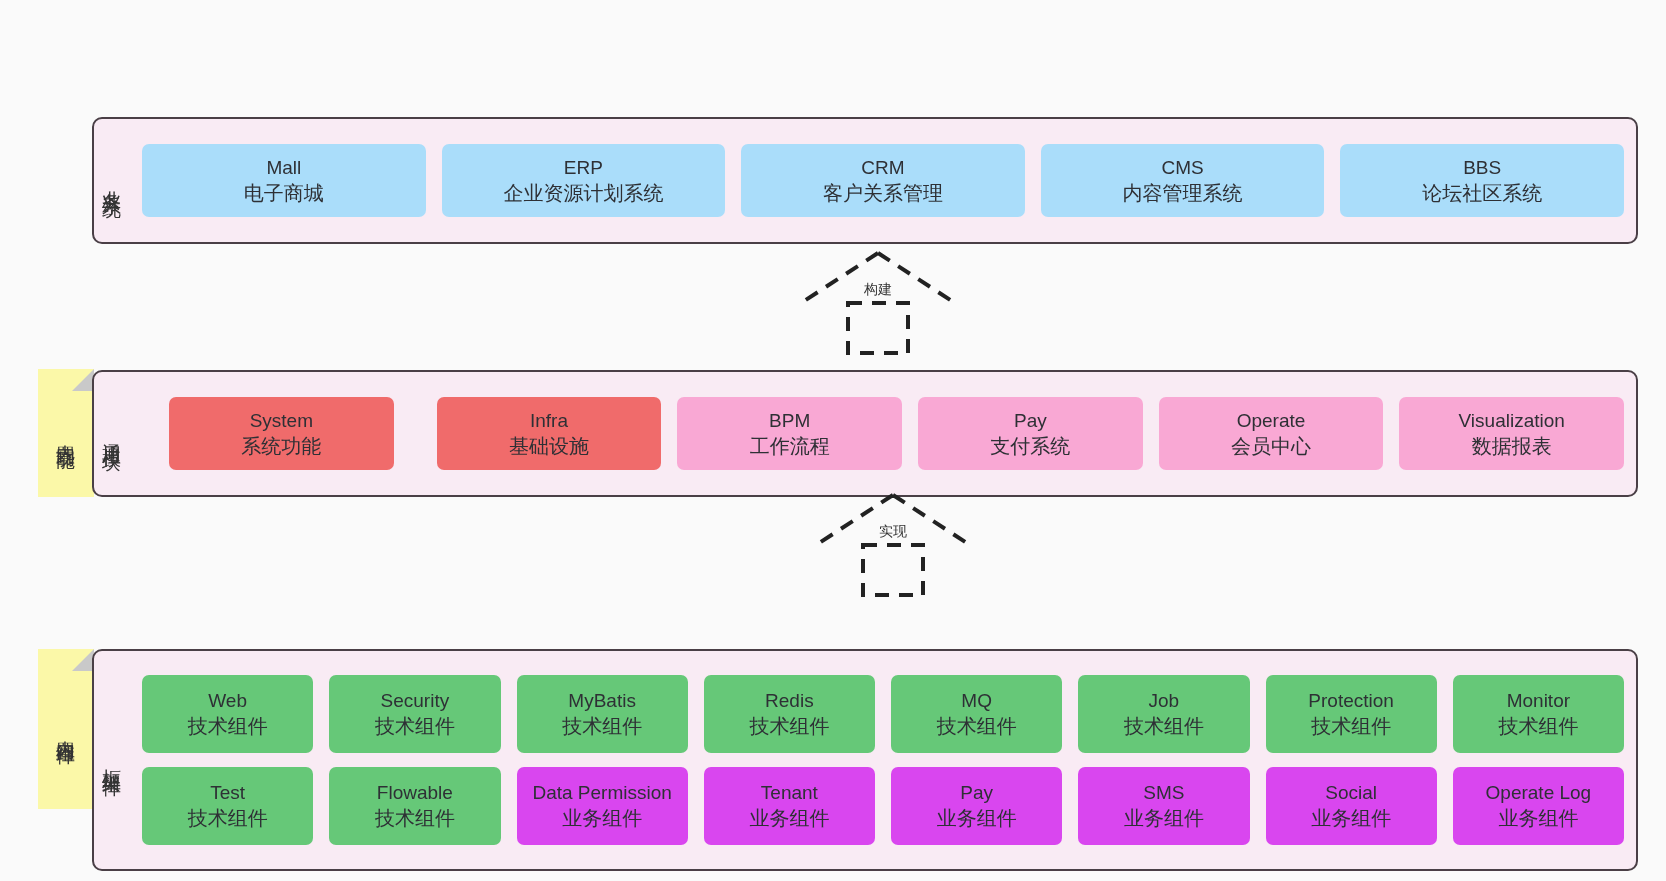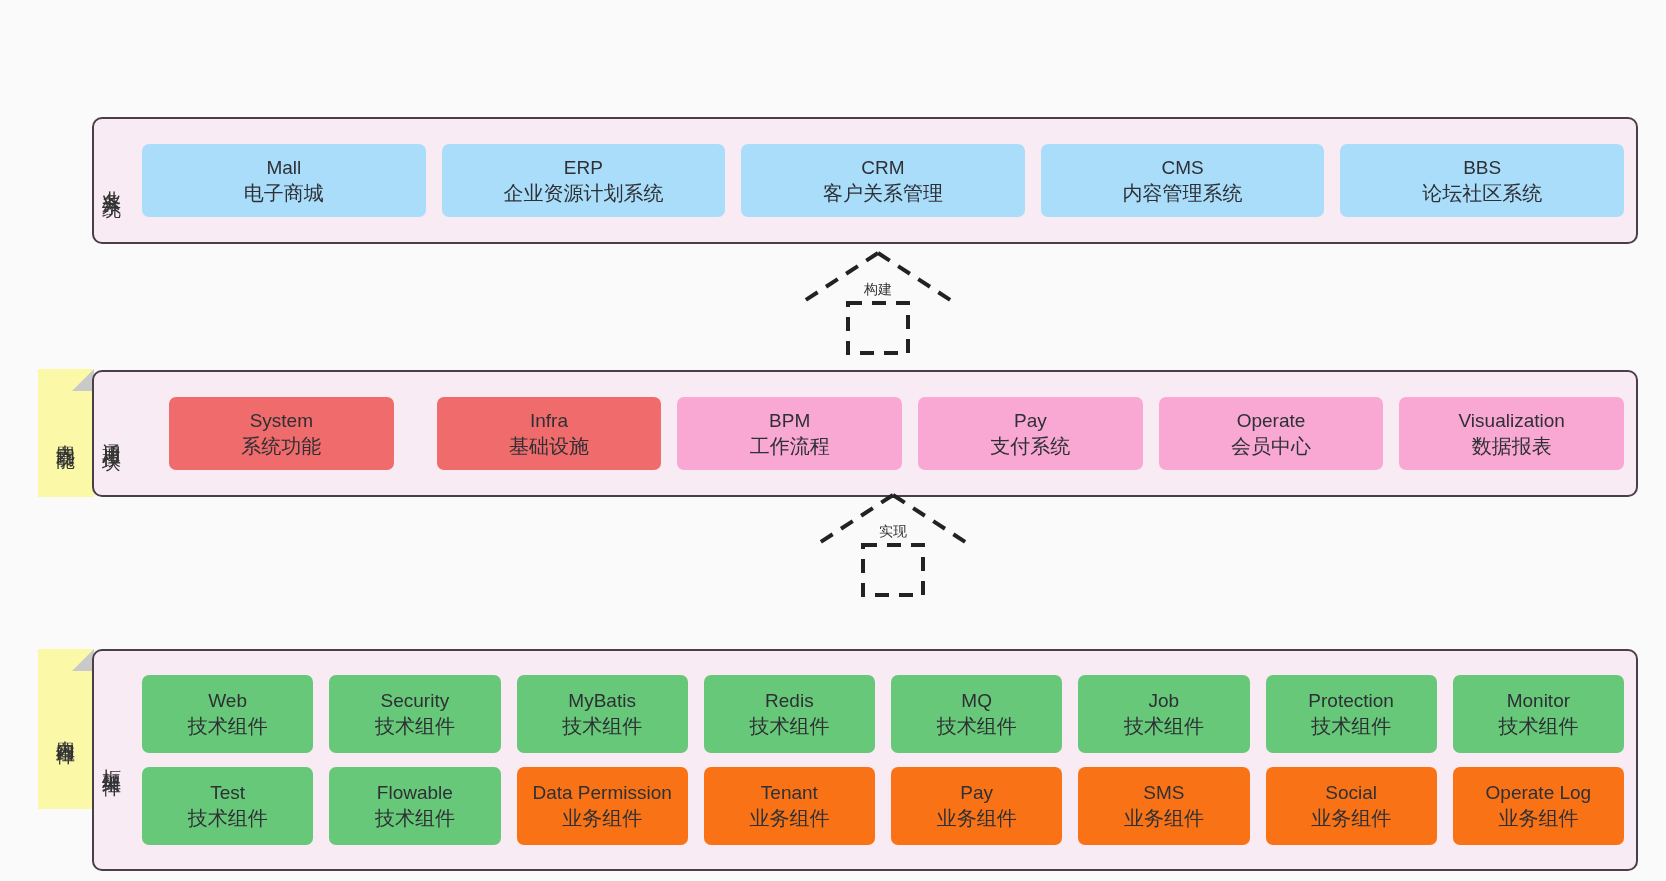--- a/index.html
+++ b/index.html
@@ -67,21 +67,21 @@
     box-sizing: border-box;
     padding: 4px 6px;
   }
   .card .t1 { font-size: 19px; }
   .card .t2 { font-size: 20px; }
 
   .c-blue      { background: #aaddfa; }
   .c-red       { background: #f06b6b; margin-left: 27px; }
   .c-pink      { background: #f9a8d4; }
   .c-green     { background: #66c878; }
-  .c-lgreen    { background: #f97316; }
+  .c-lgreen    { background: #d946ef; }
 
   
   #layer-business { left: 92px;  top: 117px; width: 1546px; height: 127px; }
   #layer-common   { left: 92px;  top: 370px; width: 1546px; height: 127px; }
   #layer-frame    { left: 92px;  top: 613px; width: 1546px; height: 222px; margin-top: 36px; }
 
   #layer-business .card { height: 73px; }
   #layer-common .card   { height: 73px; }
   #layer-frame .card    { height: 78px; }
 

